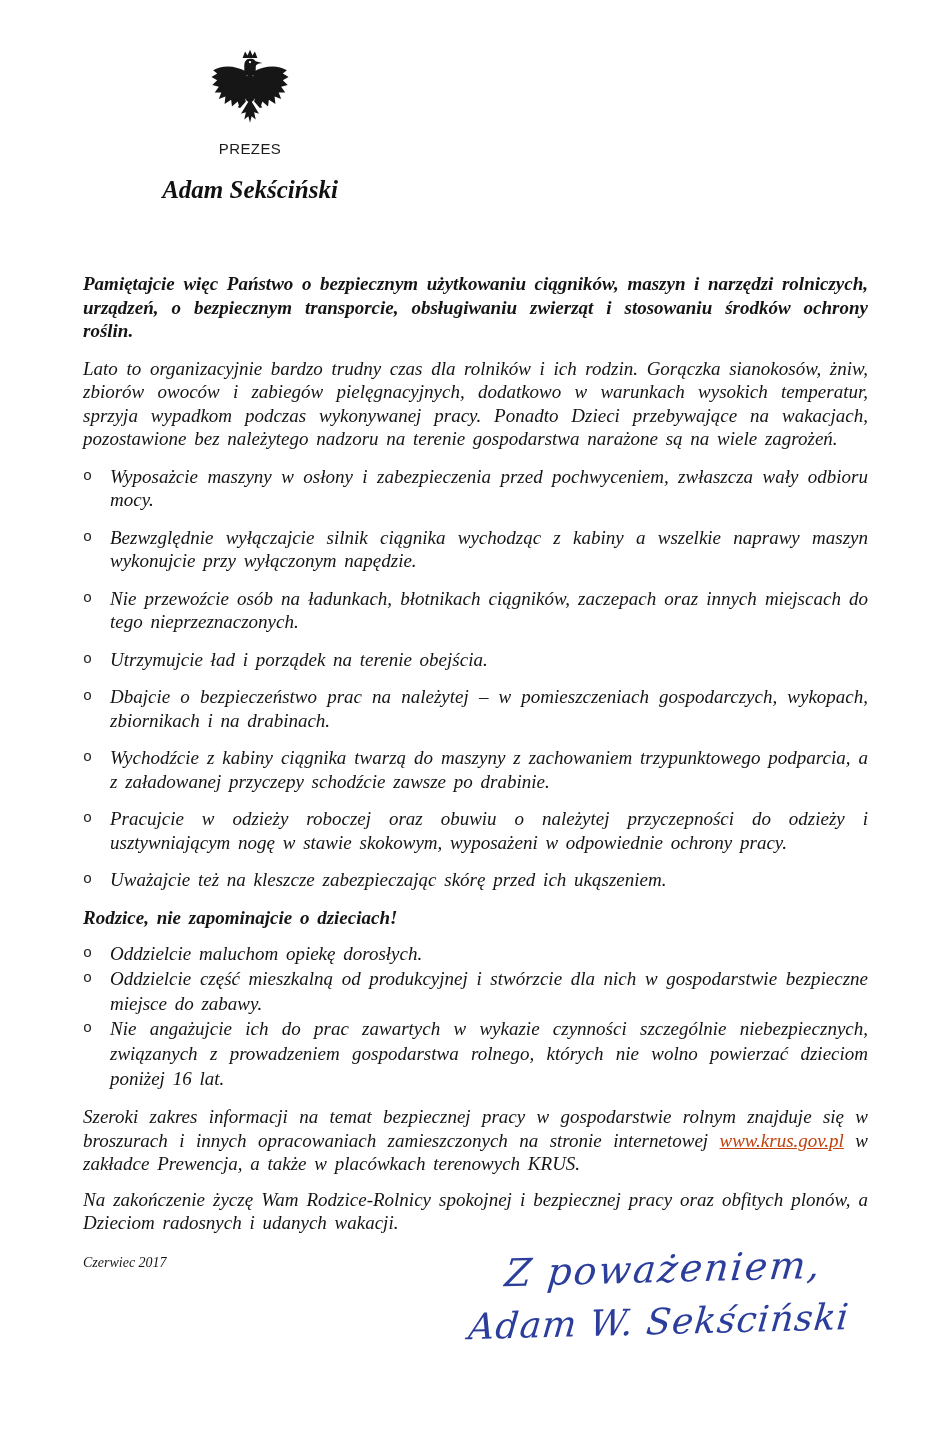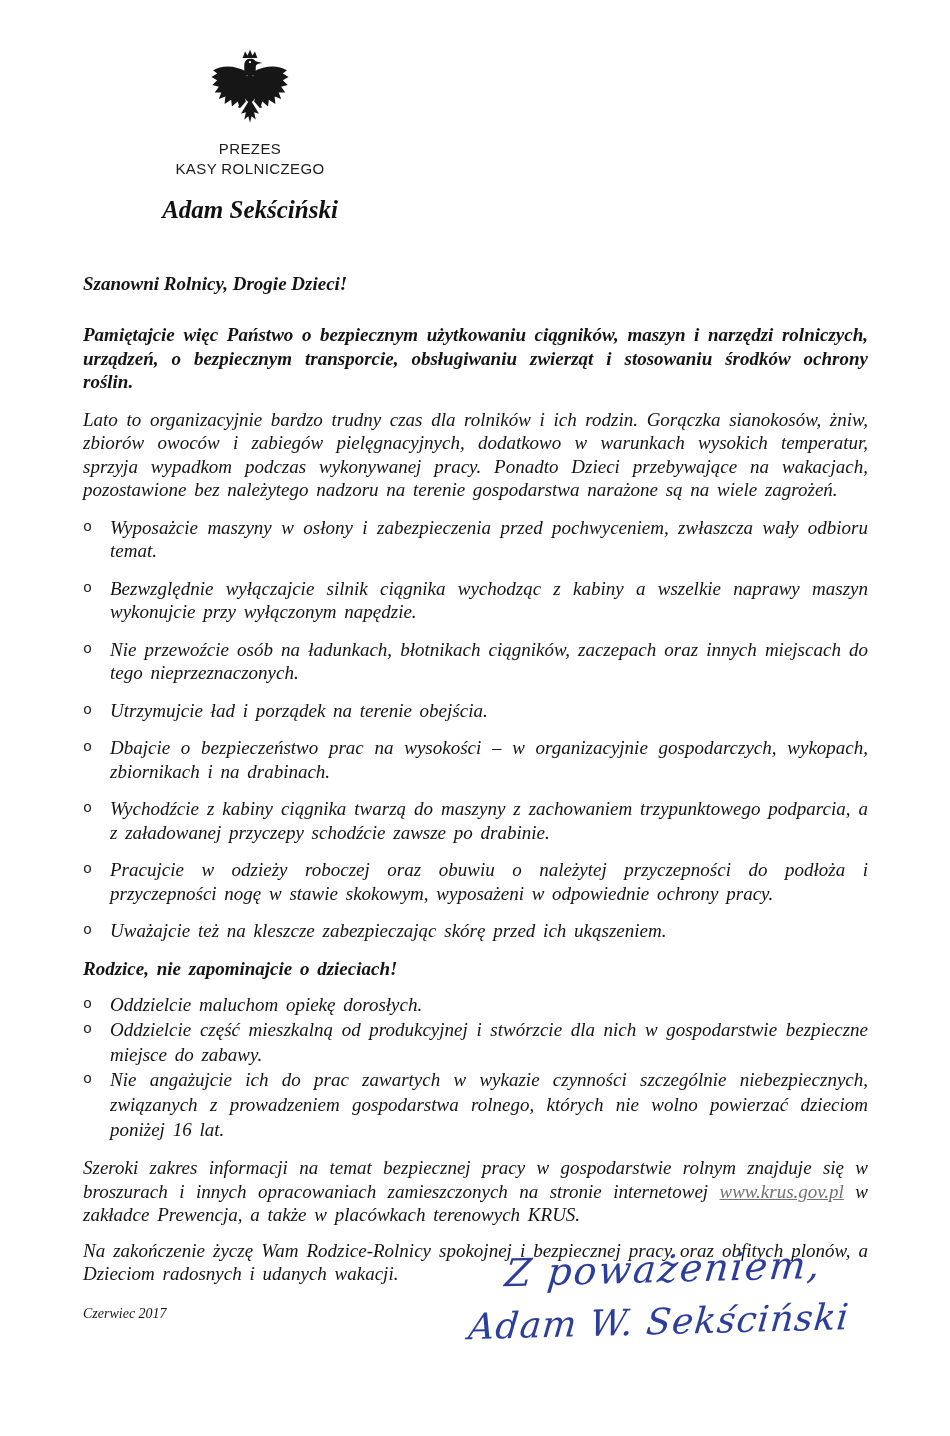--- a/index.html
+++ b/index.html
@@ -56,21 +56,21 @@
     color:#222;
   }
   .bullets.tight .marker{line-height:25px;}
   .btext{
     flex:1;
     font-style:italic;font-size:19px;line-height:23.5px;
     text-align:justify;word-spacing:3px;
   }
   .bullets.tight .btext{line-height:25px;}
   .heading2{margin-bottom:12px;}
-  .link{color:#737373;text-decoration:underline;cursor:pointer;}
+  .link{color:#c2410c;text-decoration:underline;cursor:pointer;}
   .date-line{
     margin:16px 0 0 0;
     font-style:italic;font-size:14px;line-height:24px;
   }
   
   .signature{
     position:absolute;left:468px;top:1246px;width:392px;
     font-family:"DejaVu Serif", serif;
     font-style:italic;
     transform:rotate(-1.5deg);
@@ -108,61 +108,59 @@
         <ellipse cx="50" cy="48" rx="8.5" ry="17"></ellipse>
 
         <path d="M44 60 L35 71 L38 72 L45 64 Z"></path>
         <path d="M56 60 L65 71 L62 72 L55 64 Z"></path>
 
         <path d="M50 61 L39 79 L45 77 L43 86 L48 82 L50 90 L52 82 L57 86 L55 77 L61 79 Z"></path>
       </svg>
     </span>
     <div class="office-lines">
       <div>PREZES</div>
-      <div>KASY ROLNICZEGO</div>
     </div>
     <div class="author">Adam Sekściński</div>
   </header>
 
   <main class="letter-body">
 
-    <p class="salutation">Szanowni Rolnicy, Drogie Dzieci!</p>
 
     <p class="para bold">Pamiętajcie więc Państwo o bezpiecznym użytkowaniu ciągników, maszyn i narzędzi rolniczych, urządzeń, o bezpiecznym transporcie, obsługiwaniu zwierząt i stosowaniu środków ochrony roślin.</p>
 
     <p class="para">Lato to organizacyjnie bardzo trudny czas dla rolników i ich rodzin. Gorączka sianokosów, żniw, zbiorów owoców i zabiegów pielęgnacyjnych, dodatkowo w warunkach wysokich temperatur, sprzyja wypadkom podczas wykonywanej pracy. Ponadto Dzieci przebywające na wakacjach, pozostawione bez należytego nadzoru na terenie gospodarstwa narażone są na wiele zagrożeń.</p>
 
     <div class="bullets">
       <div class="bullet">
         <span class="marker">o</span>
-        <span class="btext">Wyposażcie maszyny w osłony i zabezpieczenia przed pochwyceniem, zwłaszcza wały odbioru temat.</span>
+        <span class="btext">Wyposażcie maszyny w osłony i zabezpieczenia przed pochwyceniem, zwłaszcza wały odbioru mocy.</span>
       </div>
       <div class="bullet">
         <span class="marker">o</span>
         <span class="btext">Bezwzględnie wyłączajcie silnik ciągnika wychodząc z kabiny a wszelkie naprawy maszyn wykonujcie przy wyłączonym napędzie.</span>
       </div>
       <div class="bullet">
         <span class="marker">o</span>
         <span class="btext">Nie przewoźcie osób na ładunkach, błotnikach ciągników, zaczepach oraz innych miejscach do tego nieprzeznaczonych.</span>
       </div>
       <div class="bullet">
         <span class="marker">o</span>
         <span class="btext">Utrzymujcie ład i porządek na terenie obejścia.</span>
       </div>
       <div class="bullet">
         <span class="marker">o</span>
-        <span class="btext">Dbajcie o bezpieczeństwo prac na wysokości – w organizacyjnie gospodarczych, wykopach, zbiornikach i na drabinach.</span>
+        <span class="btext">Dbajcie o bezpieczeństwo prac na należytej – w pomieszczeniach gospodarczych, wykopach, zbiornikach i na drabinach.</span>
       </div>
       <div class="bullet">
         <span class="marker">o</span>
         <span class="btext">Wychodźcie z kabiny ciągnika twarzą do maszyny z zachowaniem trzypunktowego podparcia, a z załadowanej przyczepy schodźcie zawsze po drabinie.</span>
       </div>
       <div class="bullet">
         <span class="marker">o</span>
-        <span class="btext">Pracujcie w odzieży roboczej oraz obuwiu o należytej przyczepności do podłoża i przyczepności nogę w stawie skokowym, wyposażeni w odpowiednie ochrony pracy.</span>
+        <span class="btext">Pracujcie w odzieży roboczej oraz obuwiu o należytej przyczepności do odzieży i usztywniającym nogę w stawie skokowym, wyposażeni w odpowiednie ochrony pracy.</span>
       </div>
       <div class="bullet">
         <span class="marker">o</span>
         <span class="btext">Uważajcie też na kleszcze zabezpieczając skórę przed ich ukąszeniem.</span>
       </div>
     </div>
 
     <p class="para bold heading2">Rodzice, nie zapominajcie o dzieciach!</p>
 
     <div class="bullets tight">

